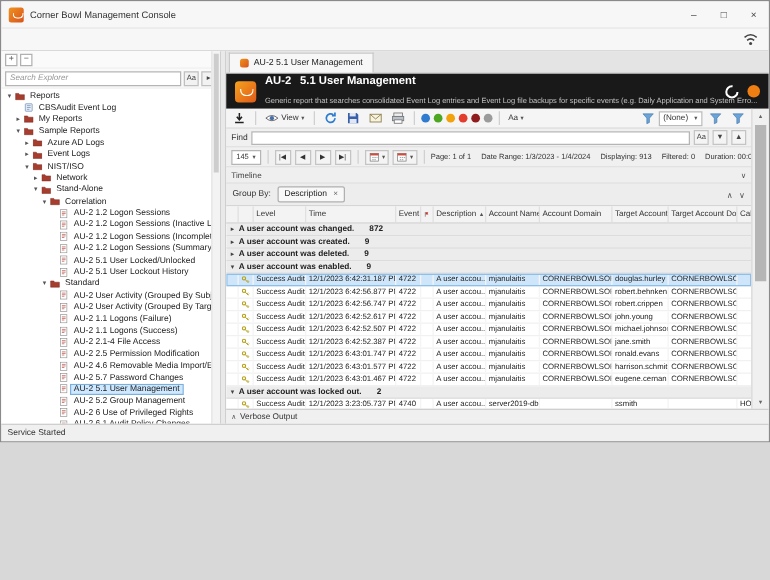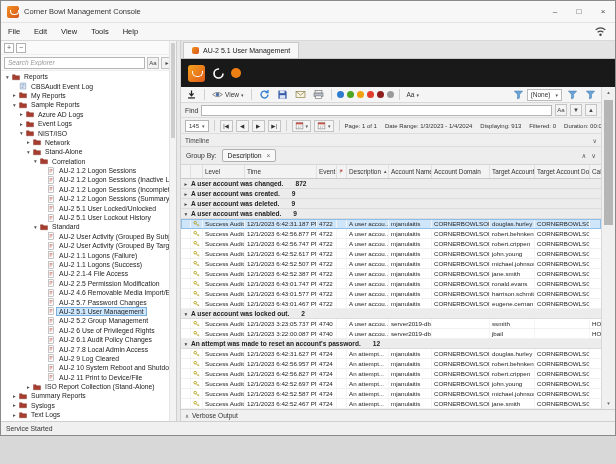--- a/index.html
+++ b/index.html
@@ -1,18 +1,18 @@
 <!DOCTYPE html>
 <html><head>
 <meta charset="utf-8">
 <style>
   *{box-sizing:border-box;margin:0;padding:0;}
   html,body{background:#d8d8d8;}
   body{font-family:"Liberation Sans",sans-serif;}
-  .app{position:relative;width:616px;height:436px;background:#f0f0f0;overflow:hidden;border:1px solid #8a8a8a;color:#1a1a1a;}
+  .app{position:relative;width:616px;height:354px;background:#f0f0f0;overflow:hidden;border:1px solid #8a8a8a;color:#1a1a1a;}
 
   
   .titlebar{position:absolute;left:0;top:0;right:0;height:22px;background:#f7f7f7;border-bottom:1px solid #e3e3e3;display:flex;align-items:center;}
   .app-logo{width:12px;height:12px;margin:0 5px 0 6px;border-radius:2px;background:linear-gradient(135deg,#f0921d,#d8531e);position:relative;flex:0 0 auto;}
   .app-logo::after{content:"";position:absolute;left:2.5px;top:4px;width:7px;height:4px;border:1px solid #fff;border-top:none;border-radius:0 0 4px 4px;}
   .title-text{font-size:7.5px;color:#333;}
   .win-controls{margin-left:auto;display:flex;height:100%;}
   .win-btn{width:24px;display:flex;align-items:center;justify-content:center;font-size:8px;color:#444;}
 
   
@@ -196,27 +196,20 @@
     <span class="app-logo"></span>
     <span class="title-text">Corner Bowl Management Console</span>
     <span class="win-controls">
       <span class="win-btn">–</span>
       <span class="win-btn">□</span>
       <span class="win-btn">×</span>
     </span>
   </div>
 
   <div class="menubar">
-    <span class="menu-items">
-        <span class="menu-item">File</span>
-        <span class="menu-item">Edit</span>
-        <span class="menu-item">View</span>
-        <span class="menu-item">Tools</span>
-        <span class="menu-item">Help</span>
-      </span>
     <span class="mb-spacer"></span>
     <svg class="wifi">
         <use href="#i-wifi" xlink:href="#i-wifi"></use>
       </svg>
   </div>
 
   <div class="explorer">
     <div class="exp-tools">
       <span class="tool-sq">+</span>
       <span class="tool-sq">−</span>
@@ -498,20 +491,27 @@
 
     <div class="tabstrip">
       <span class="tab">
         <span class="tab-dot"></span>
         <span class="tab-label">AU-2 5.1 User Management</span>
       </span>
     </div>
 
     <div class="doc-header">
       <span class="dh-icon"></span>
+      <span class="dh-text">
+        <span class="dh-title">
+          <span>AU-2</span>
+          <span>5.1 User Management</span>
+        </span>
+        <span class="dh-sub">Generic report that searches consolidated Event Log entries and Event Log file backups for specific events (e.g. Daily Application and System Erro...</span>
+      </span>
       <span class="dh-right">
         <svg class="ring">
             <use href="#i-ring" xlink:href="#i-ring"></use>
           </svg>
         <span class="orange-dot"></span>
       </span>
     </div>
 
     <div class="toolbar">
       <span class="tb-btn">

